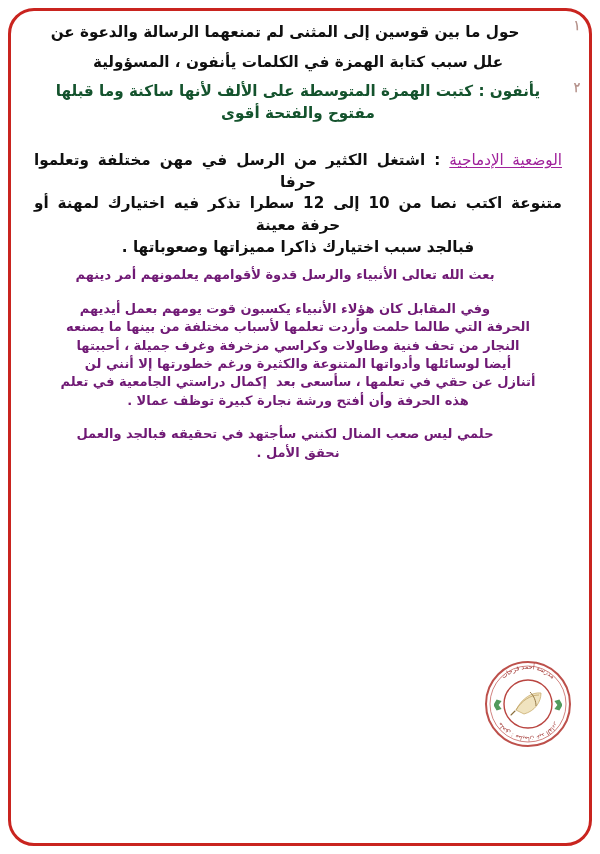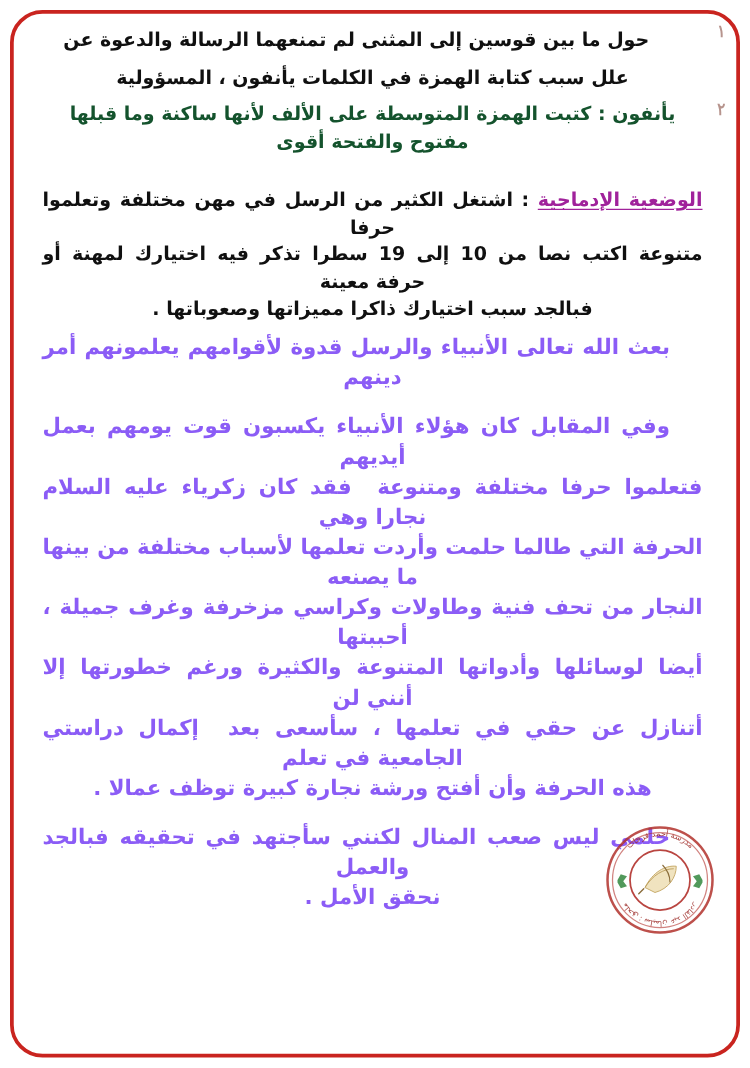--- a/index.html
+++ b/index.html
@@ -55,27 +55,27 @@
     color: #101010;
     font-weight: bold;
     font-size: 15.2px;
   }
   .red {
     color: #14532d;
     font-weight: bold;
     font-size: 15.2px;
   }
   .red-sm {
-    color: #8b5cf6;
-    font-weight: bold;
-    font-size: 17px;
+    color: #701a75;
+    font-weight: bold;
+    font-size: 13px;
   }
   .purple {
     color: #a0229b;
-    font-weight: bold;
+    font-weight: normal;
     font-size: 15.2px;
     text-decoration: underline;
     text-underline-offset: 2px;
   }
 
   .center   { text-align: center; }
   .justify  { text-align: justify; text-align-last: center; }
 
   .indent-first { text-indent: 26px; }
 
@@ -154,35 +154,34 @@
       <span class="ln red center">مفتوح والفتحة أقوى</span>
     </div>
 
     <div class="gap-sm"></div>
 
 
     <div class="gap-lg"></div>
 
     <div class="blk">
       <span class="ln black justify"><span class="purple">الوضعية الإدماجية</span><span> : اشتغل الكثير من الرسل في مهن مختلفة وتعلموا حرفا</span></span>
-      <span class="ln black justify">متنوعة اكتب نصا من 10 إلى 19 سطرا تذكر فيه اختيارك لمهنة أو حرفة معينة</span>
+      <span class="ln black justify">متنوعة اكتب نصا من 10 إلى 12 سطرا تذكر فيه اختيارك لمهنة أو حرفة معينة</span>
       <span class="ln black center">فبالجد سبب اختيارك ذاكرا مميزاتها وصعوباتها .</span>
     </div>
 
     <div class="gap-sm"></div>
 
     <div class="blk">
       <span class="ln red-sm justify indent-first">بعث الله تعالى الأنبياء والرسل قدوة لأقوامهم يعلمونهم أمر دينهم</span>
     </div>
 
     <div class="gap-md"></div>
 
     <div class="blk">
       <span class="ln red-sm justify indent-first">وفي المقابل كان هؤلاء الأنبياء يكسبون قوت يومهم بعمل أيديهم</span>
-      <span class="ln red-sm justify">فتعلموا حرفا مختلفة ومتنوعة  فقد كان زكرياء عليه السلام نجارا وهي</span>
       <span class="ln red-sm justify">الحرفة التي طالما حلمت وأردت تعلمها لأسباب مختلفة من بينها ما يصنعه</span>
       <span class="ln red-sm justify">النجار من تحف فنية وطاولات وكراسي مزخرفة وغرف جميلة ، أحببتها</span>
       <span class="ln red-sm justify">أيضا لوسائلها وأدواتها المتنوعة والكثيرة ورغم خطورتها إلا أنني لن</span>
       <span class="ln red-sm justify">أتنازل عن حقي في تعلمها ، سأسعى بعد  إكمال دراستي الجامعية في تعلم</span>
       <span class="ln red-sm center">هذه الحرفة وأن أفتح ورشة نجارة كبيرة توظف عمالا .</span>
     </div>
 
     <div class="gap-md"></div>
 
     <div class="blk">

